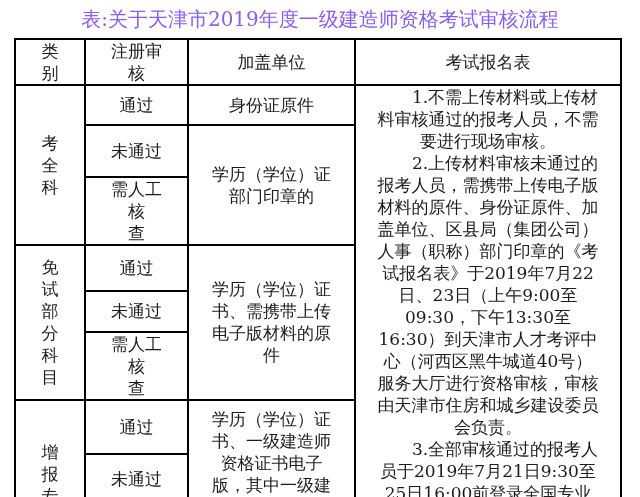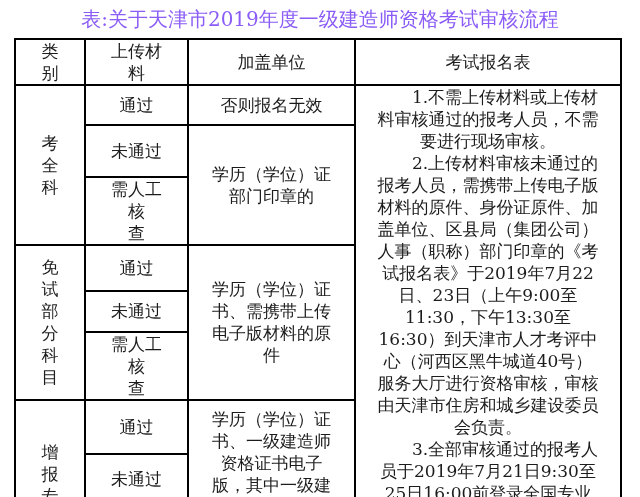--- a/index.html
+++ b/index.html
@@ -68,34 +68,34 @@
   <table class="review-table">
     <colgroup>
       <col style="width:70px">
       <col style="width:103px">
       <col style="width:167px">
       <col style="width:266px">
     </colgroup>
     <thead>
       <tr style="height:40px">
         <th>类别</th>
-        <th>上传材料</th>
+        <th>注册审核</th>
         <th>加盖单位</th>
         <th>考试报名表</th>
       </tr>
     </thead>
     <tbody>
 
       <tr style="height:40px">
         <td rowspan="3" class="pre-wrap">考全科</td>
         <td>通过</td>
-        <td>否则报名无效</td>
+        <td>身份证原件</td>
         <td rowspan="9" class="onsite-cell">
           <p>1.不需上传材料或上传材料审核通过的报考人员，不需要进行现场审核。</p>
-          <p>2.上传材料审核未通过的报考人员，需携带上传电子版材料的原件、身份证原件、加盖单位、区县局（集团公司）人事（职称）部门印章的《考试报名表》于2019年7月22日、23日（上午9:00至11:30，下午13:30至16:30）到天津市人才考评中心（河西区黑牛城道40号）服务大厅进行资格审核，审核由天津市住房和城乡建设委员会负责。</p>
+          <p>2.上传材料审核未通过的报考人员，需携带上传电子版材料的原件、身份证原件、加盖单位、区县局（集团公司）人事（职称）部门印章的《考试报名表》于2019年7月22日、23日（上午9:00至09:30，下午13:30至16:30）到天津市人才考评中心（河西区黑牛城道40号）服务大厅进行资格审核，审核由天津市住房和城乡建设委员会负责。</p>
           <p>3.全部审核通过的报考人员于2019年7月21日9:30至25日16:00前登录全国专业技术人员资格考试报名服务平台缴纳考务费，否则报名无效。</p>
         </td>
       </tr>
       <tr style="height:46px">
         <td>未通过</td>
         <td rowspan="2" class="pre-wrap">学历（学位）证
 部门印章的</td>
       </tr>
       <tr style="height:48px">
         <td class="pre-wrap">需人工核

